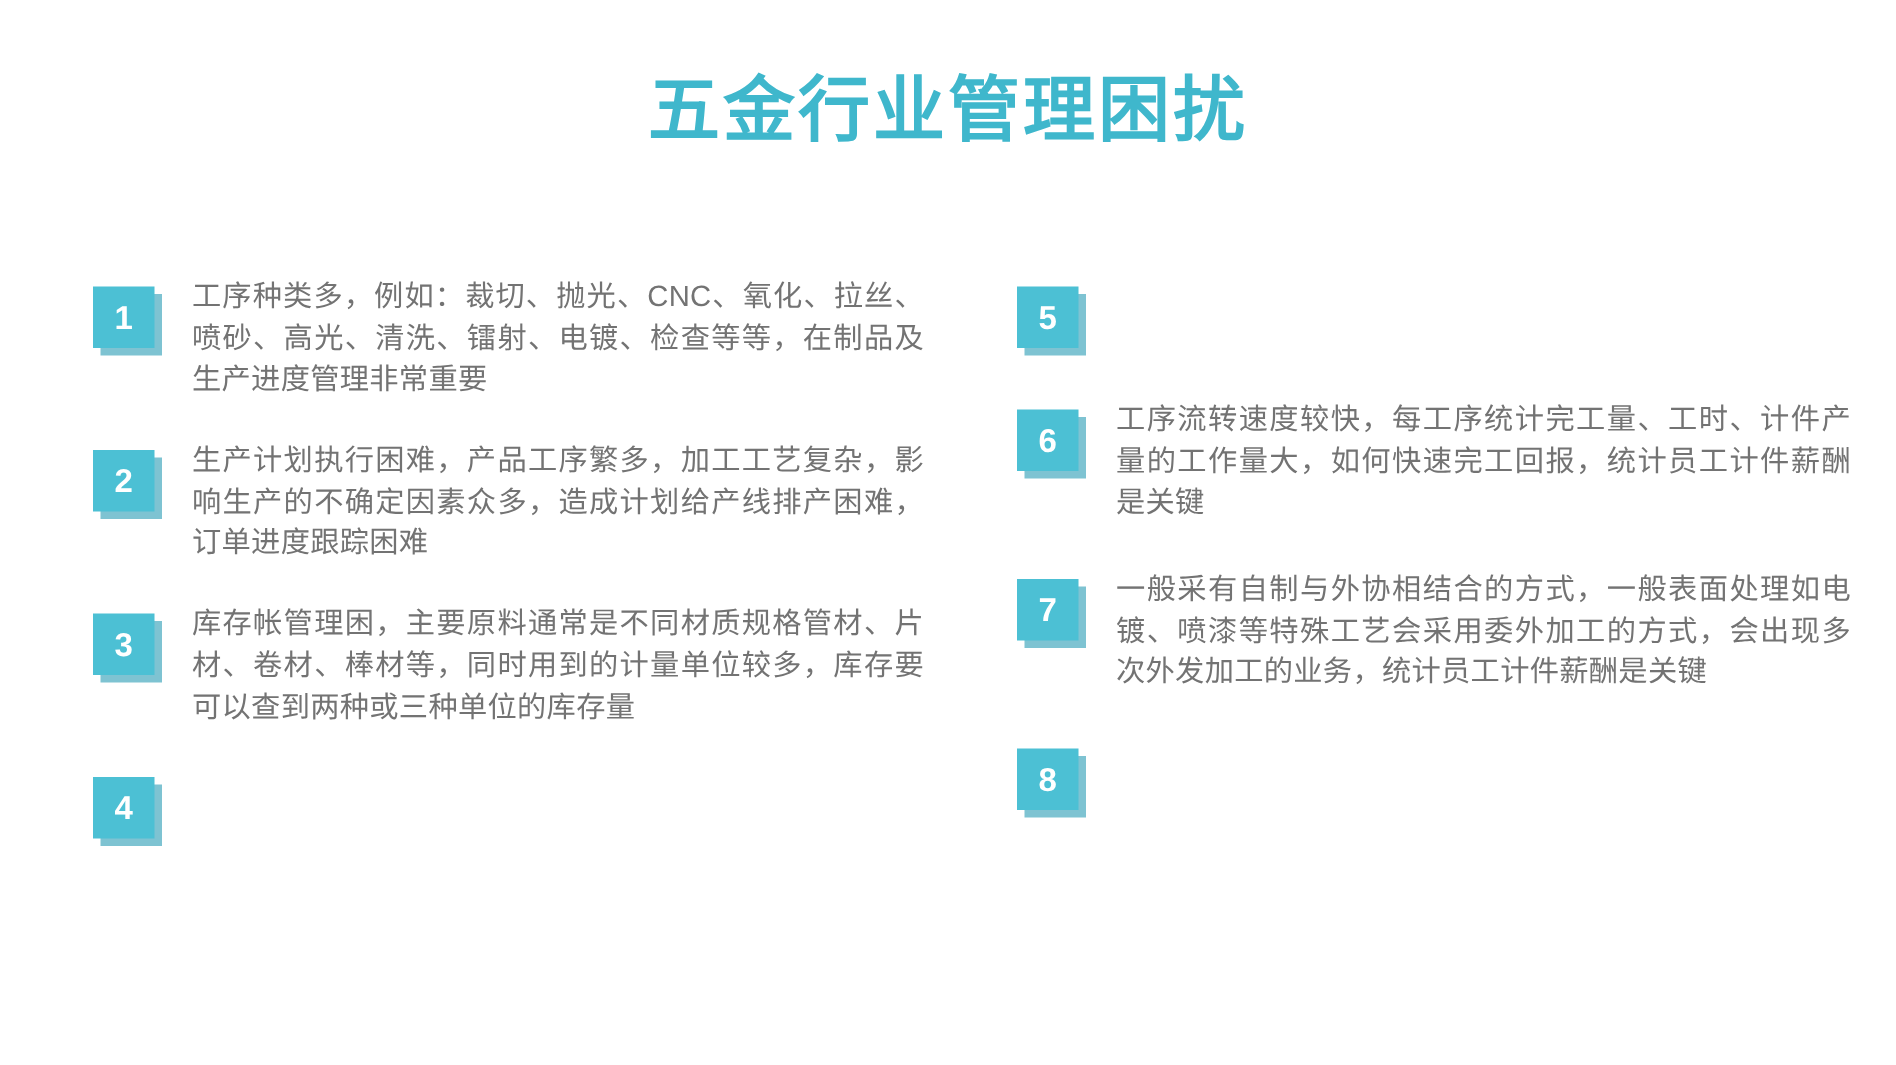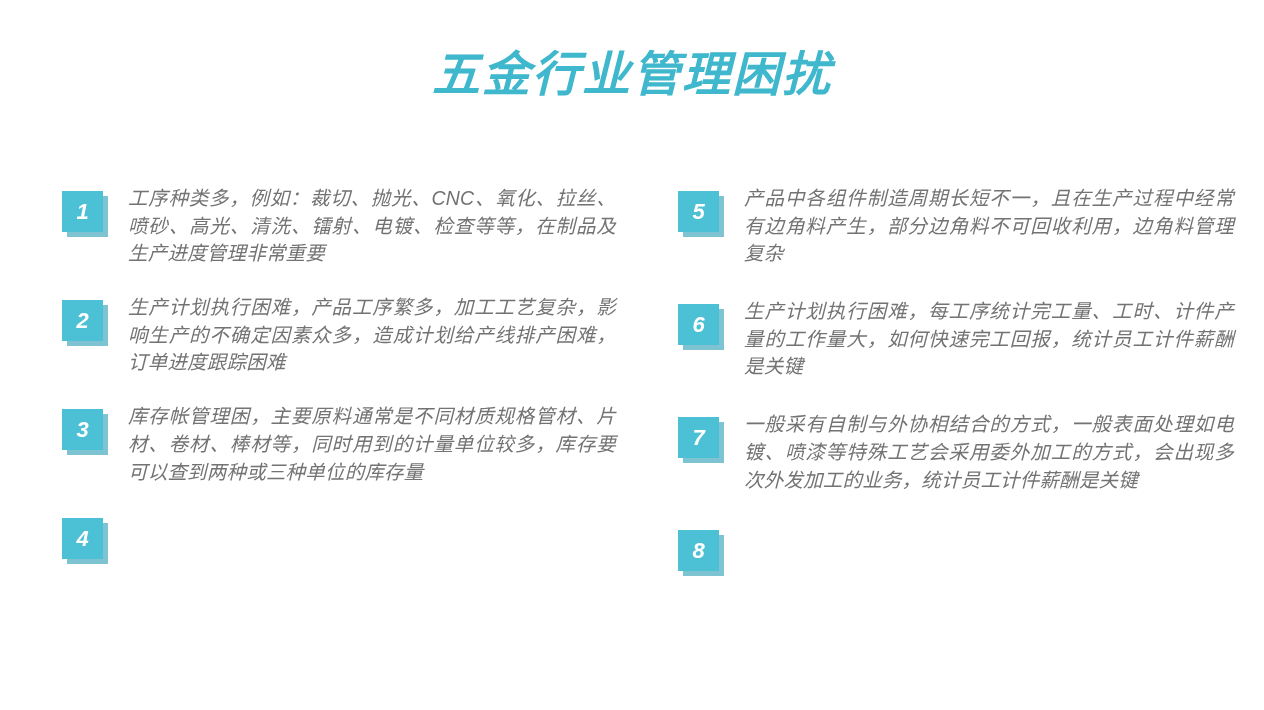--- a/index.html
+++ b/index.html
@@ -12,21 +12,20 @@
     background: #ffffff;
     font-family: "Liberation Sans", "DejaVu Sans", sans-serif;
     overflow: hidden;
   }
   .slide {
     position: relative;
     width: 1264px;
     height: 710px;
     background: #ffffff;
     box-sizing: border-box;
-    font-style: italic;
   }
   .slide-title {
     position: absolute;
     top: 46px;
     left: 0;
     width: 100%;
     text-align: center;
     font-size: 48px;
     font-weight: bold;
     letter-spacing: 2px;
@@ -142,28 +141,27 @@
       </div>
 
     </div>
 
     <div class="col col-right">
 
       <div class="item">
         <div class="num-wrap">
           <div class="num-box">5</div>
         </div>
-        <div class="item-text">产品中各组件制造周期长短不一，且在生产过程中经常有边角料产生，部分边角料不可回收利用，边角料管理复杂</div>
       </div>
 
       <div class="item">
         <div class="num-wrap">
           <div class="num-box">6</div>
         </div>
-        <div class="item-text">生产计划执行困难，每工序统计完工量、工时、计件产量的工作量大，如何快速完工回报，统计员工计件薪酬是关键</div>
+        <div class="item-text">工序流转速度较快，每工序统计完工量、工时、计件产量的工作量大，如何快速完工回报，统计员工计件薪酬是关键</div>
       </div>
 
       <div class="item">
         <div class="num-wrap">
           <div class="num-box">7</div>
         </div>
         <div class="item-text">一般采有自制与外协相结合的方式，一般表面处理如电镀、喷漆等特殊工艺会采用委外加工的方式，会出现多次外发加工的业务，统计员工计件薪酬是关键</div>
       </div>
 
       <div class="item">

